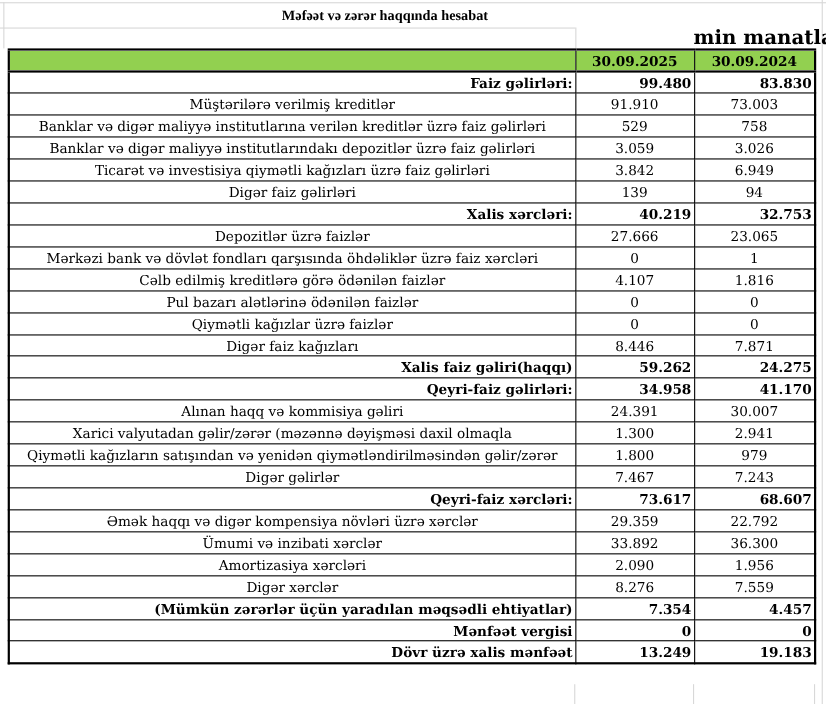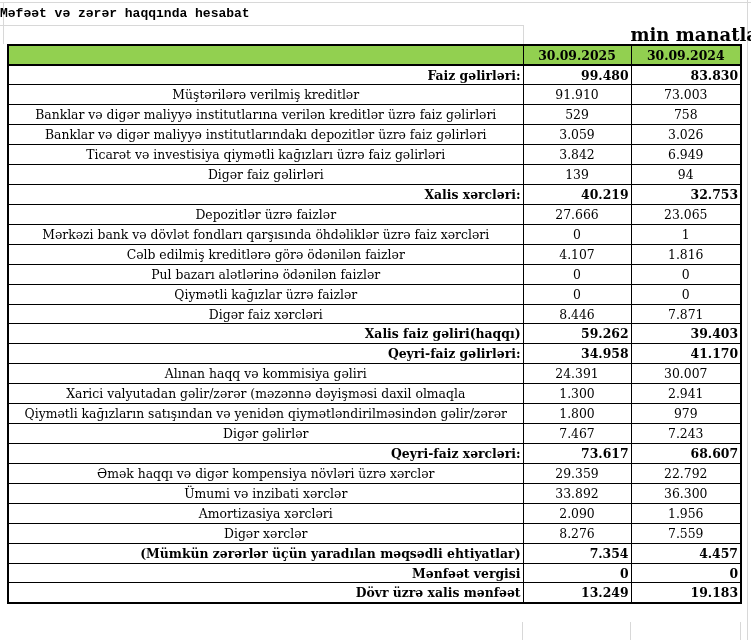--- a/index.html
+++ b/index.html
@@ -12,21 +12,22 @@
     font-family: "DejaVu Serif", "Liberation Serif", serif;
     color: #000;
   }
   .gridline { position: absolute; background: #d8d8d8; }
 
   .report-title {
     position: absolute;
     left: 0; top: 3px;
     width: 700px; height: 22px;
     line-height: 22px;
-    font-family: Liberation Mono, monospace;
+    text-align: center;
+    font-family: Liberation Serif, serif;
     font-weight: bold;
     font-size: 13px;
   }
   .unit-label {
     position: absolute;
     top: 26px; left: 544px;
     width: 214px; height: 18px;
     line-height: 18px;
     text-align: right;
     font-weight: bold;
@@ -145,28 +146,28 @@
           <td>Pul bazarı alətlərinə ödənilən faizlər</td>
           <td>0</td>
           <td>0</td>
         </tr>
         <tr>
           <td>Qiymətli kağızlar üzrə faizlər</td>
           <td>0</td>
           <td>0</td>
         </tr>
         <tr>
-          <td>Digər faiz xərcləri</td>
+          <td>Digər faiz kağızları</td>
           <td>8.446</td>
           <td>7.871</td>
         </tr>
         <tr class="bold">
           <td>Xalis faiz gəliri(haqqı)</td>
           <td>59.262</td>
-          <td>39.403</td>
+          <td>24.275</td>
         </tr>
         <tr class="bold">
           <td>Qeyri-faiz gəlirləri:</td>
           <td>34.958</td>
           <td>41.170</td>
         </tr>
         <tr>
           <td>Alınan haqq və kommisiya gəliri</td>
           <td>24.391</td>
           <td>30.007</td>

